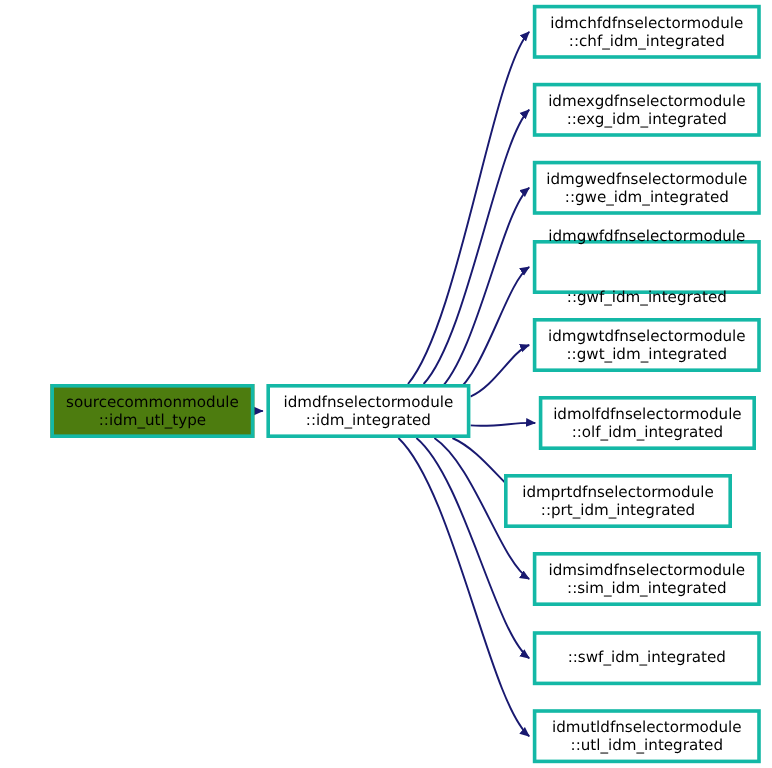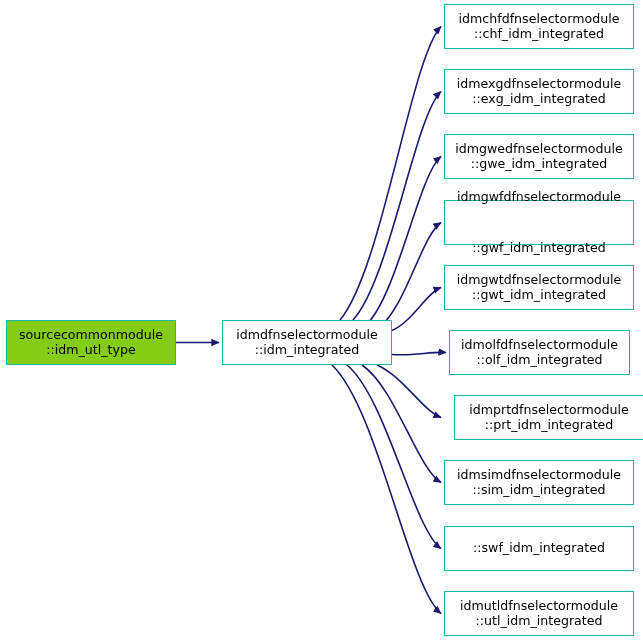--- a/index.html
+++ b/index.html
@@ -19,35 +19,36 @@
     position: absolute;
     left: 0;
     top: 0;
     width: 643px;
     height: 640px;
     pointer-events: none;
   }
   .node {
     position: absolute;
     box-sizing: border-box;
-    border: 1px solid #14b8a6;
+    border: 3px solid #14b8a6;
     background: #ffffff;
     display: flex;
     flex-direction: column;
     align-items: center;
     justify-content: center;
     line-height: 1.18;
     font-size: 12.6px;
     color: #000000;
     text-align: center;
     white-space: nowrap;
     z-index: 3;
   }
   .node.gray {
-    background: #84cc16;
+    background: #4d7c0f;
+    margin-left: 36px;
   }
   .node .ln1, .node .ln2 {
     display: block;
   }
 </style>
 </head>
 <body>
 
 <div id="canvas">
 
@@ -101,21 +102,21 @@
         <span class="ln2">::gwf_idm_integrated</span>
       </div>
       <div class="node" style="left: 444px; top: 265px; width: 190px; height: 45px;">
         <span class="ln1">idmgwtdfnselectormodule</span>
         <span class="ln2">::gwt_idm_integrated</span>
       </div>
       <div class="node" style="left: 449px; top: 330px; width: 181px; height: 45px;">
         <span class="ln1">idmolfdfnselectormodule</span>
         <span class="ln2">::olf_idm_integrated</span>
       </div>
-      <div class="node" style="left: 454px; top: 395px; width: 190px; height: 45px;">
+      <div class="node" style="left: 420px; top: 395px; width: 190px; height: 45px;">
         <span class="ln1">idmprtdfnselectormodule</span>
         <span class="ln2">::prt_idm_integrated</span>
       </div>
       <div class="node" style="left: 444px; top: 460px; width: 190px; height: 45px;">
         <span class="ln1">idmsimdfnselectormodule</span>
         <span class="ln2">::sim_idm_integrated</span>
       </div>
       <div class="node" style="left: 444px; top: 526px; width: 190px; height: 45px;">
         <span class="ln2">::swf_idm_integrated</span>
       </div>

